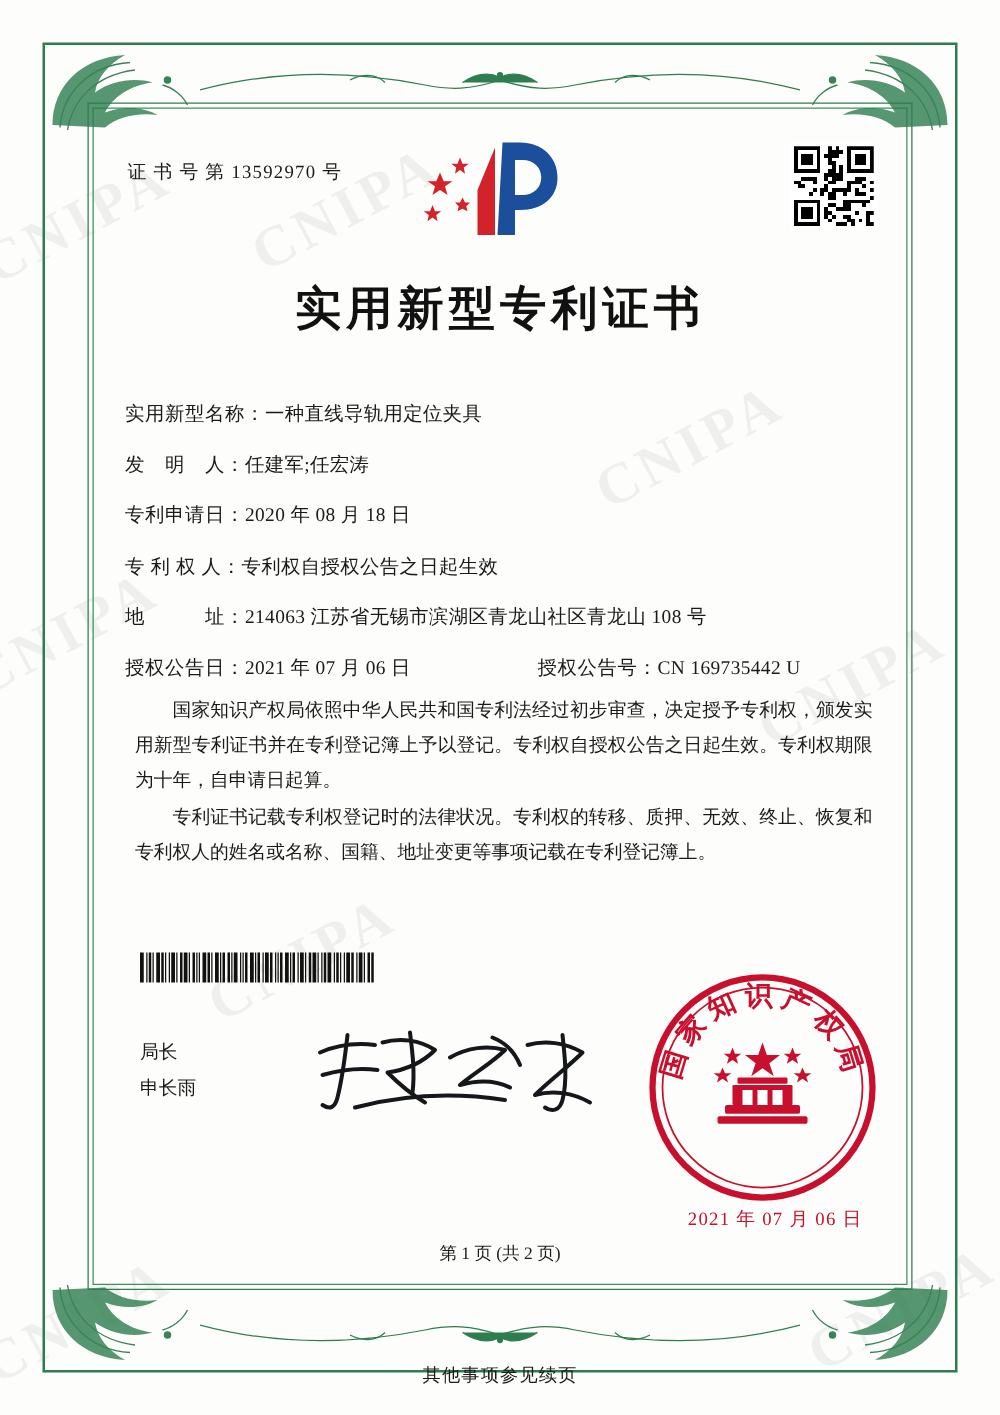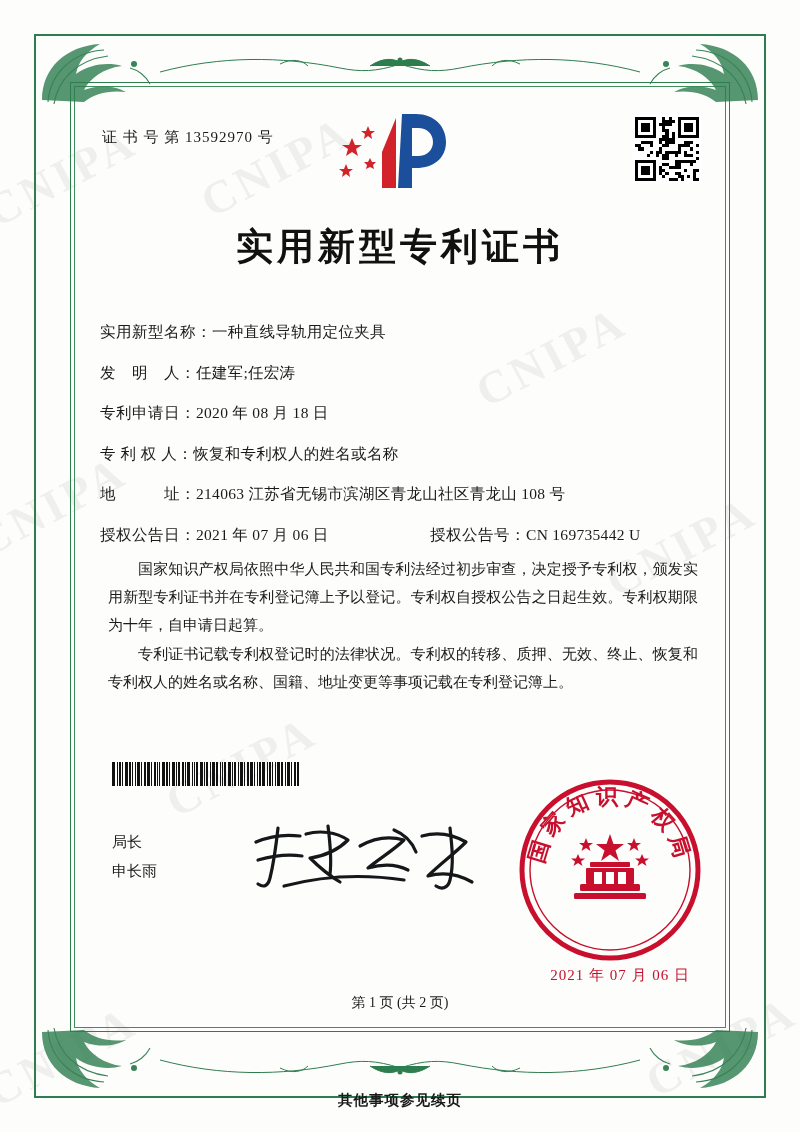--- a/index.html
+++ b/index.html
@@ -207,21 +207,20 @@
     text-align: center;
     font-size: 14px;
   }
 
   .footnote {
     position: absolute;
     left: 0; right: 0; bottom: 22px;
     text-align: center;
     font-size: 14.5px;
     letter-spacing: 1px;
-    font-weight: bold;
   }
 </style>
 </head>
 <body>
 
 <div id="page">
 
   <div class="wm" style="left:-20px; top:150px;">CNIPA</div>
   <div class="wm" style="left:195px; top:140px;">CNIPA</div>
   <div class="wm" style="left:470px; top:330px;">CNIPA</div>
@@ -441,21 +440,21 @@
       <div class="frow">
         <span class="flabel">发　明　人：</span>
         <span class="fvalue">任建军;任宏涛</span>
       </div>
       <div class="frow">
         <span class="flabel">专利申请日：</span>
         <span class="fvalue">2020 年 08 月 18 日</span>
       </div>
       <div class="frow">
         <span class="flabel">专 利 权 人：</span>
-        <span class="fvalue">恢复和专利权人的姓名或名称</span>
+        <span class="fvalue">专利权自授权公告之日起生效</span>
       </div>
       <div class="frow">
         <span class="flabel">地　　　址：</span>
         <span class="fvalue">214063 江苏省无锡市滨湖区青龙山社区青龙山 108 号</span>
       </div>
       <div class="frow-split">
         <span class="seg1">
           <span class="flabel">授权公告日：</span>
           <span class="fvalue">2021 年 07 月 06 日</span>
         </span>

